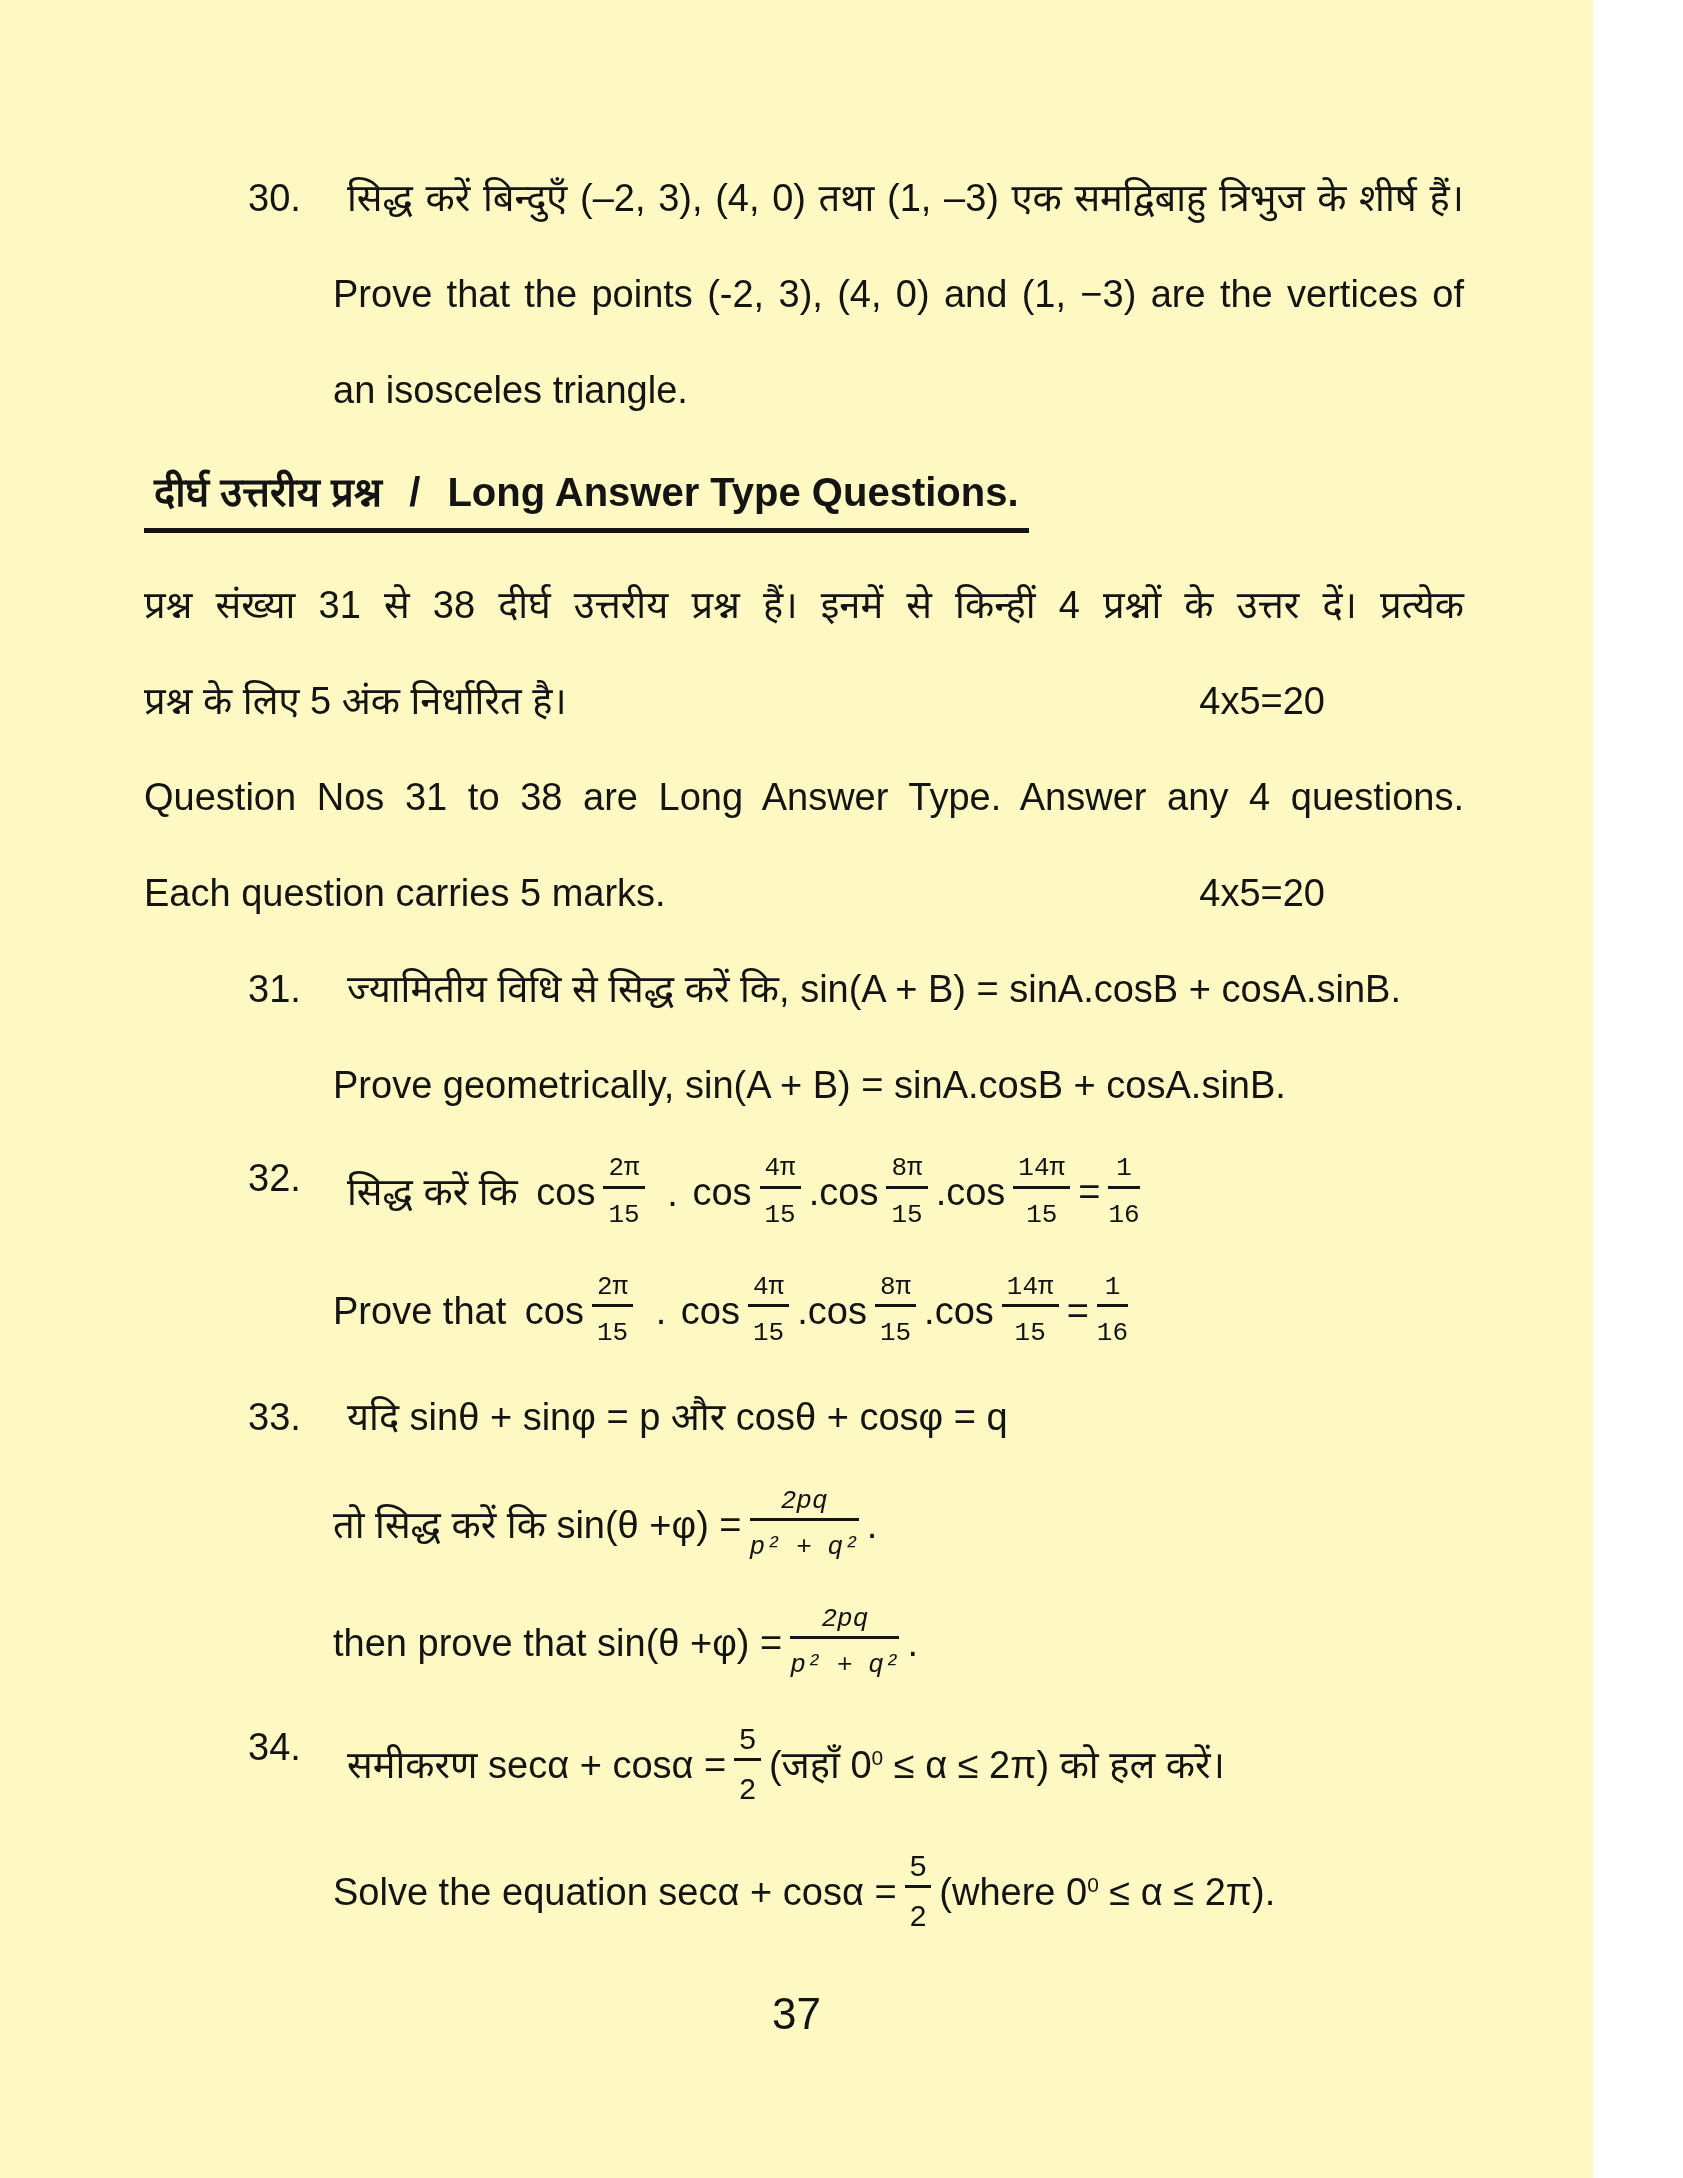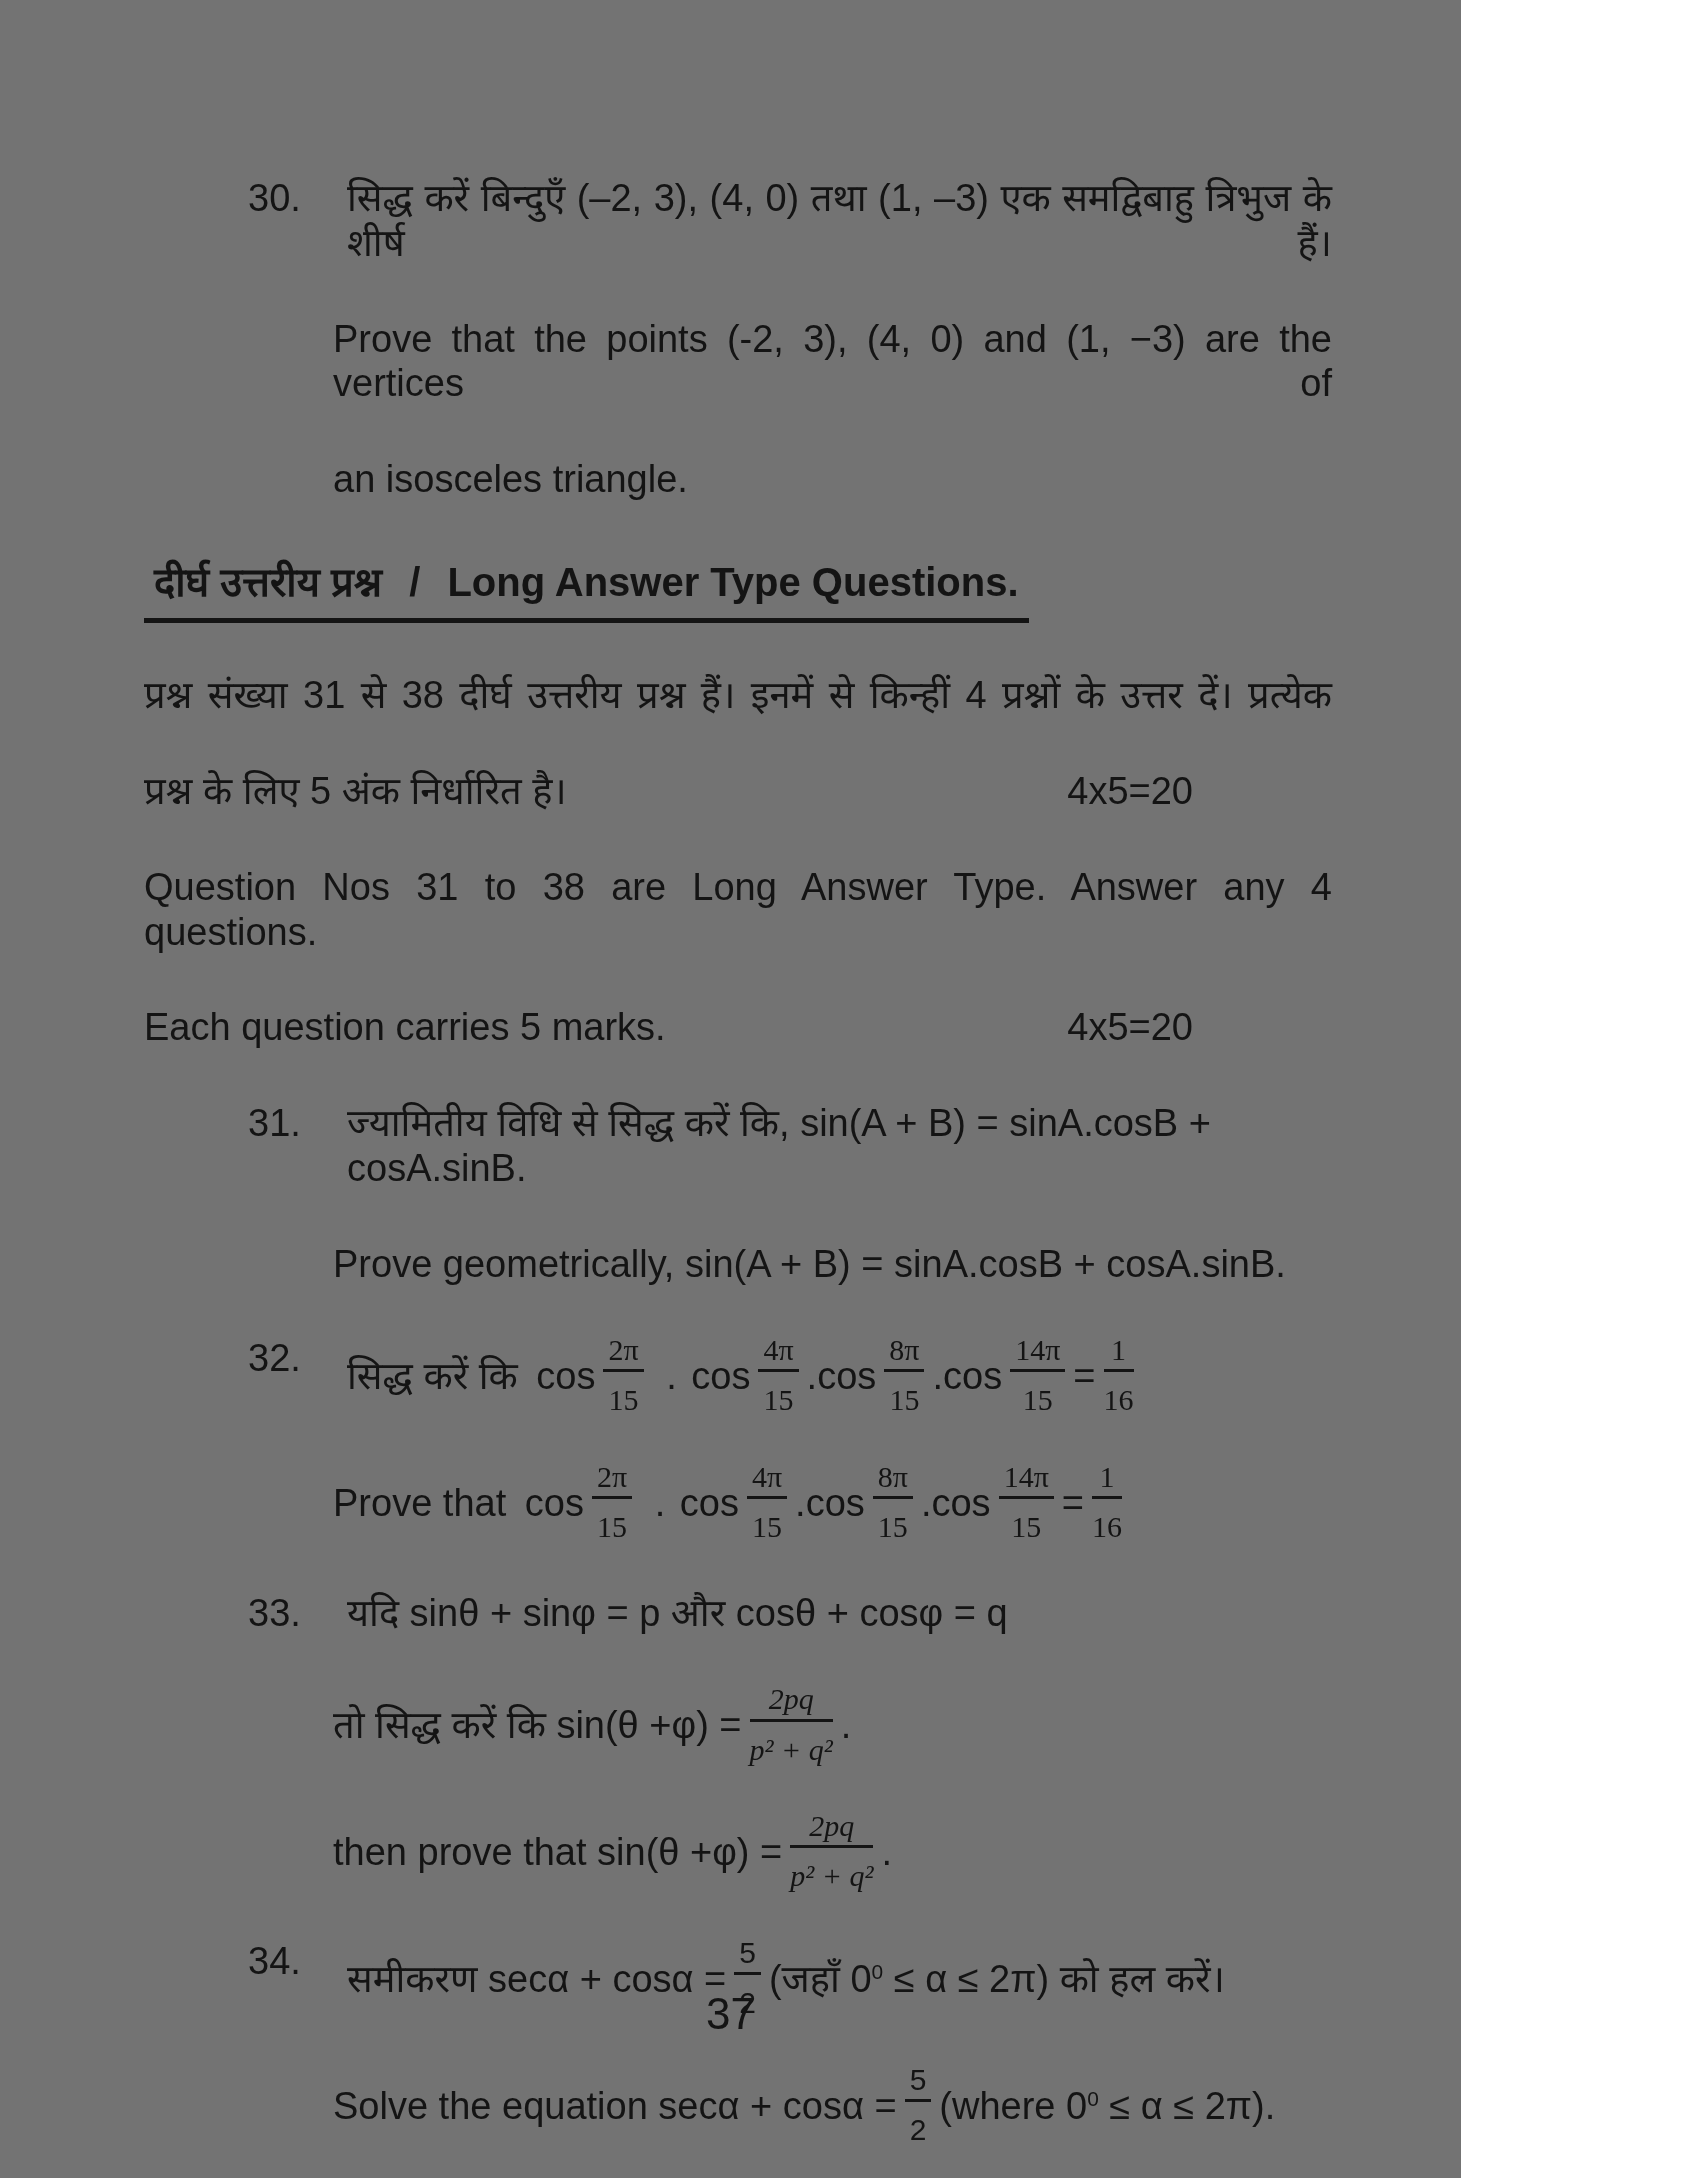--- a/index.html
+++ b/index.html
@@ -1,19 +1,19 @@
 <!DOCTYPE html>
 <html><head>
 <meta charset="utf-8">
 <style>
   html,body { margin:0; padding:0; background:#ffffff; }
   .page {
     position:relative;
-    width:1461px; height:2178px;
-    background:#737373;
+    width:1593px; height:2178px;
+    background:#fef9c3;
     color:#141414;
     font-family:"Liberation Sans", "DejaVu Sans", sans-serif;
     font-size:38px;
     box-sizing:border-box;
     padding:176px 129px 0 144px;
     overflow:hidden;
   }
   .line { line-height:1.18; margin-bottom:51px; }
   .flexrow { display:flex; }
   .q-block { padding-left:104px; }
@@ -28,22 +28,22 @@
     display:inline-block;
     font-weight:bold; font-size:40px;
     border-bottom:5px solid #141414;
     padding:0 10px 10px 10px;
   }
   .heading-sep { margin:0 16px; }
   .math-line { line-height:1.1; }
   .frac {
     display:inline-flex; flex-direction:column;
     text-align:center; vertical-align:middle;
-    font-family:Liberation Serif, serif;
-    font-size:30px; line-height:1.08;
+    font-family:Liberation Mono, monospace;
+    font-size:26px; line-height:1.08;
     margin:0 8px; position:relative; top:-4px;
   }
   .frac .num { border-bottom:3px solid #141414; padding:0 5px 3px 5px; }
   .frac .den { padding-top:12px; }
   .frac.italic { font-style:italic;justify-content:space-between; }
   .frac.sans { font-family:"Liberation Sans", "DejaVu Sans", sans-serif; font-size:30px; }
   .sep { margin:0 4px; }
   .sup { font-size:0.55em; vertical-align:super; line-height:0; }
   .tall { margin-bottom:44px; }
   .pageno {

